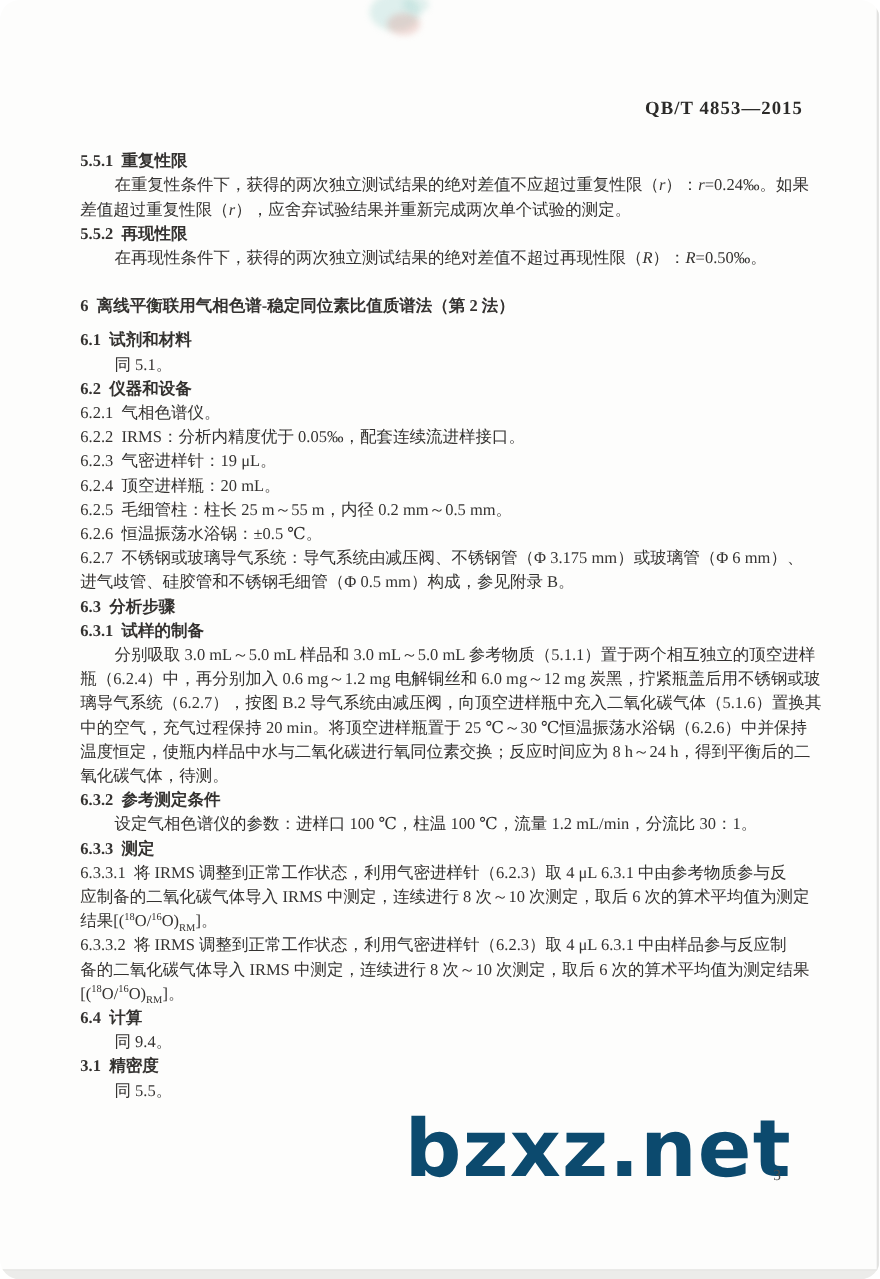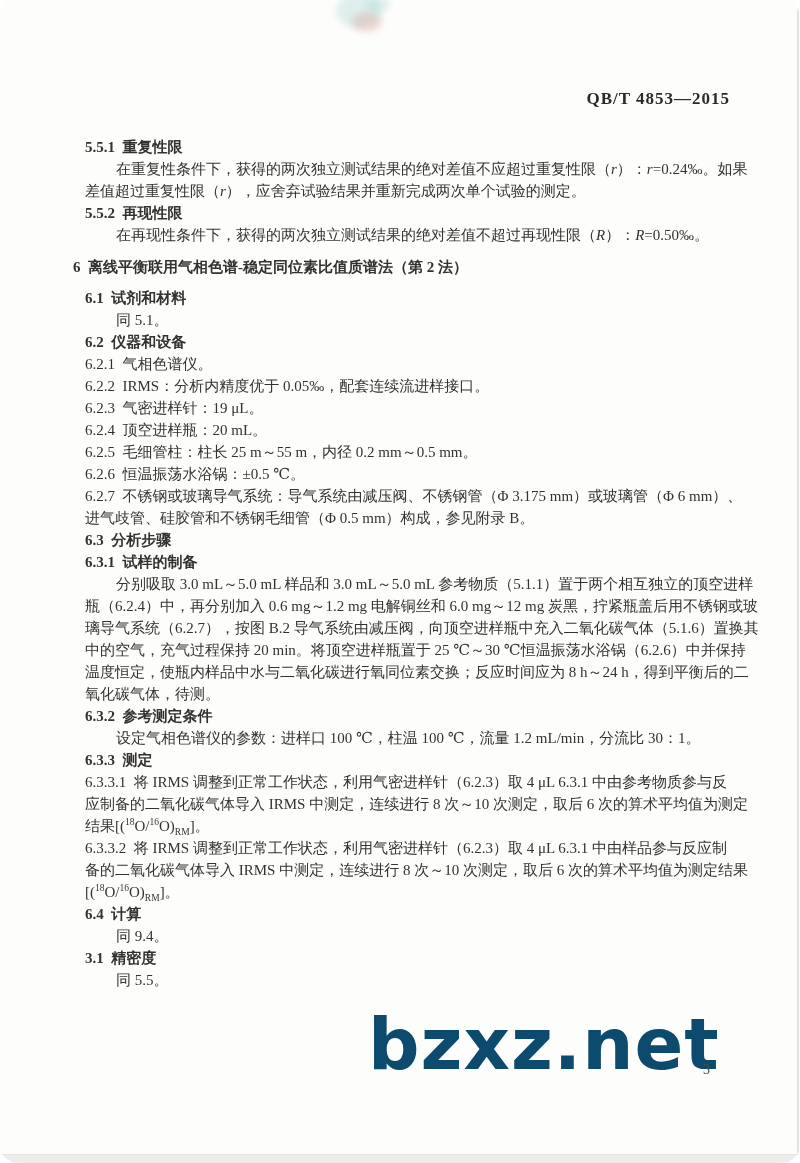--- a/index.html
+++ b/index.html
@@ -22,23 +22,23 @@
   
   .std-header{
     position:absolute;top:89px;left:0;right:70px;text-align:right;
     font-weight:bold;font-size:17px;letter-spacing:1px;color:#2c2b29;
   }
   
   .doc{
     position:absolute;left:73px;top:136px;width:665px;
     font-size:15px;color:#343230;
   }
-  .ln{line-height:22px;white-space:pre;margin-left:12px;}
+  .ln{line-height:22px;white-space:pre;}
   .ln.h{font-weight:bold;}
-  .ln.h1{font-weight:bold;margin:10px 0 9px 0;}
+  .ln.h1{font-weight:bold;margin:22px 0 9px 0;}
   .ln.ind{text-indent:31px;}
   .ln sup,.ln sub{font-size:9.5px;line-height:0;text-align:center;}
   .ln i{font-family:"Liberation Serif","DejaVu Serif",serif;}
   
   .watermark{
     position:absolute;left:368px;top:1002px;
     font-family:"DejaVu Sans","Liberation Sans",sans-serif;
     font-weight:bold;font-size:72px;letter-spacing:1px;color:#0c4a6e;
     user-select:none;
     text-align:center;

